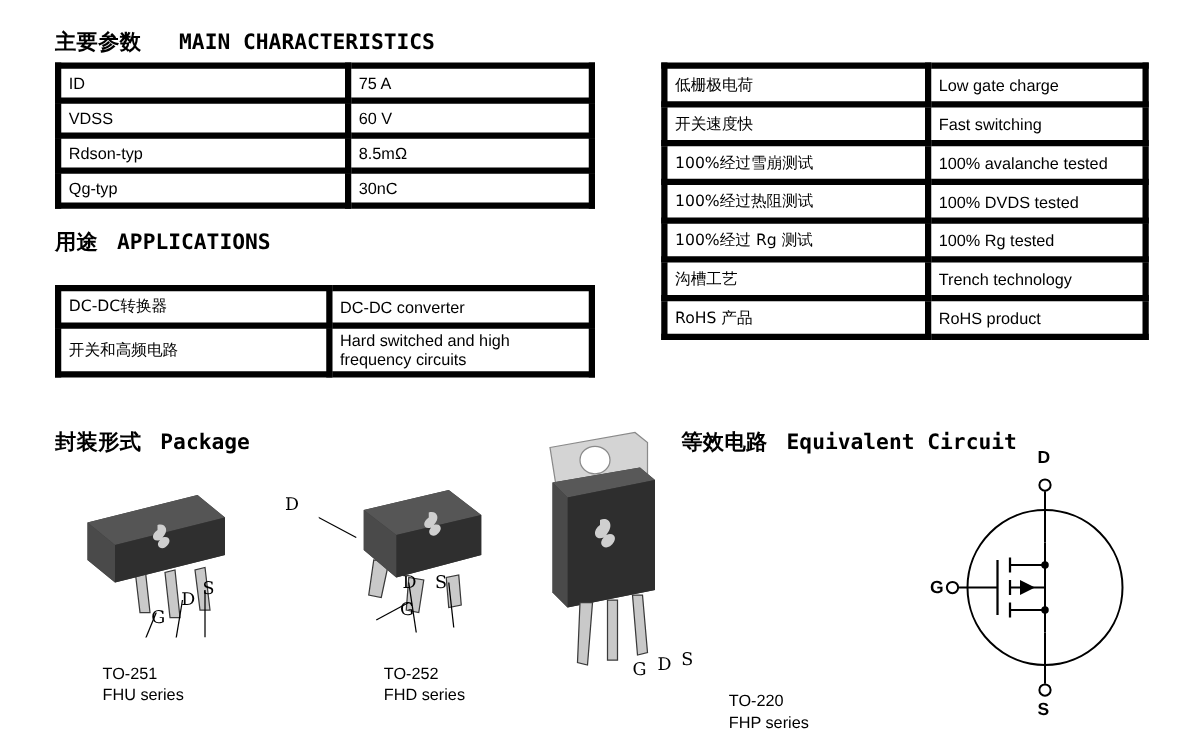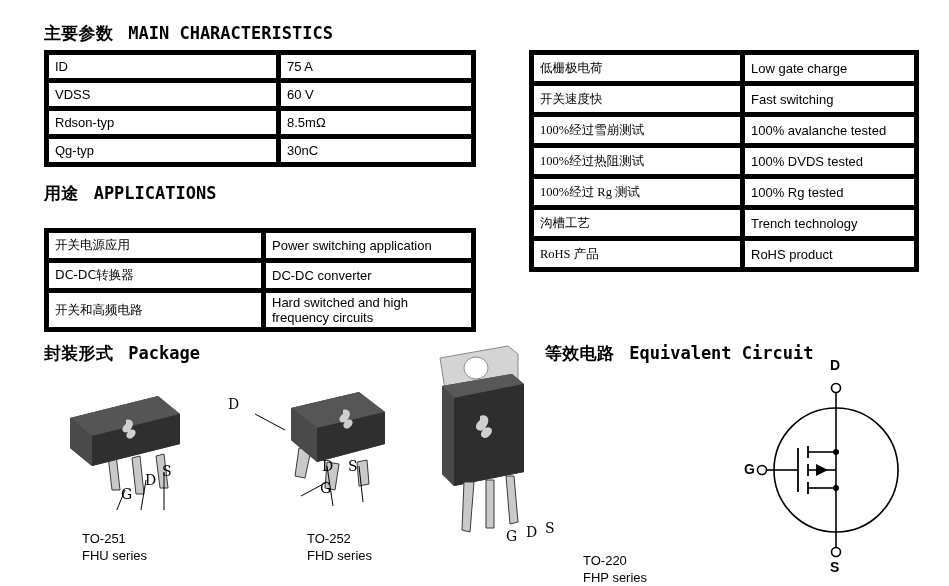--- a/index.html
+++ b/index.html
@@ -62,21 +62,21 @@
 
   
   #applications-title { left: 44px; top: 182px; }
   #applications-table { left: 44px; top: 228px; width: 432px; }
   #applications-table td:first-child { width: 200px; }
   #applications-table td { height: 21px; }
 
   
   #features-title { left: 529px; top: 22px; }
   #features-table { left: 529px; top: 50px; width: 390px; }
-  #features-table td:first-child { width: 194px; font-family: Liberation Serif, serif; }
+  #features-table td:first-child { width: 194px; }
   #features-table td { height: 22px; }
 
   
   #package-title { left: 44px; top: 342px; }
   #equiv-title { left: 545px; top: 342px; }
 
   .pkg-caption {
     position: absolute;
     font-size: 13px;
     font-family: "Liberation Sans", sans-serif;
@@ -101,21 +101,21 @@
   }
   svg { display: block; }
 </style>
 </head>
 <body>
 
 <div class="page">
 
   <div class="pos section-title" id="main-char-title">
     <span class="cn">主要参数</span>
-    <span class="en" style="margin-left: 10px;">MAIN CHARACTERISTICS</span>
+    <span class="en" style="margin-left: 25px;">MAIN CHARACTERISTICS</span>
   </div>
   <table class="pos spec" id="main-char-table">
     <tbody>
         <tr>
       <td>ID</td>
       <td class="center">75 A</td>
     </tr>
     <tr>
       <td>VDSS</td>
       <td class="center">60 V</td>
@@ -130,24 +130,20 @@
     </tr>
   </tbody>
     </table>
 
   <div class="pos section-title" id="applications-title">
     <span class="cn">用途</span>
     <span class="en" style="margin-left: 10px;">APPLICATIONS</span>
   </div>
   <table class="pos spec" id="applications-table">
     <tbody>
-        <tr>
-      <td class="cn">开关电源应用</td>
-      <td>Power switching application</td>
-    </tr>
     <tr>
       <td class="cn">DC-DC转换器</td>
       <td>DC-DC converter</td>
     </tr>
     <tr>
       <td class="cn">开关和高频电路</td>
       <td>Hard switched and high frequency circuits</td>
     </tr>
   </tbody>
     </table>

